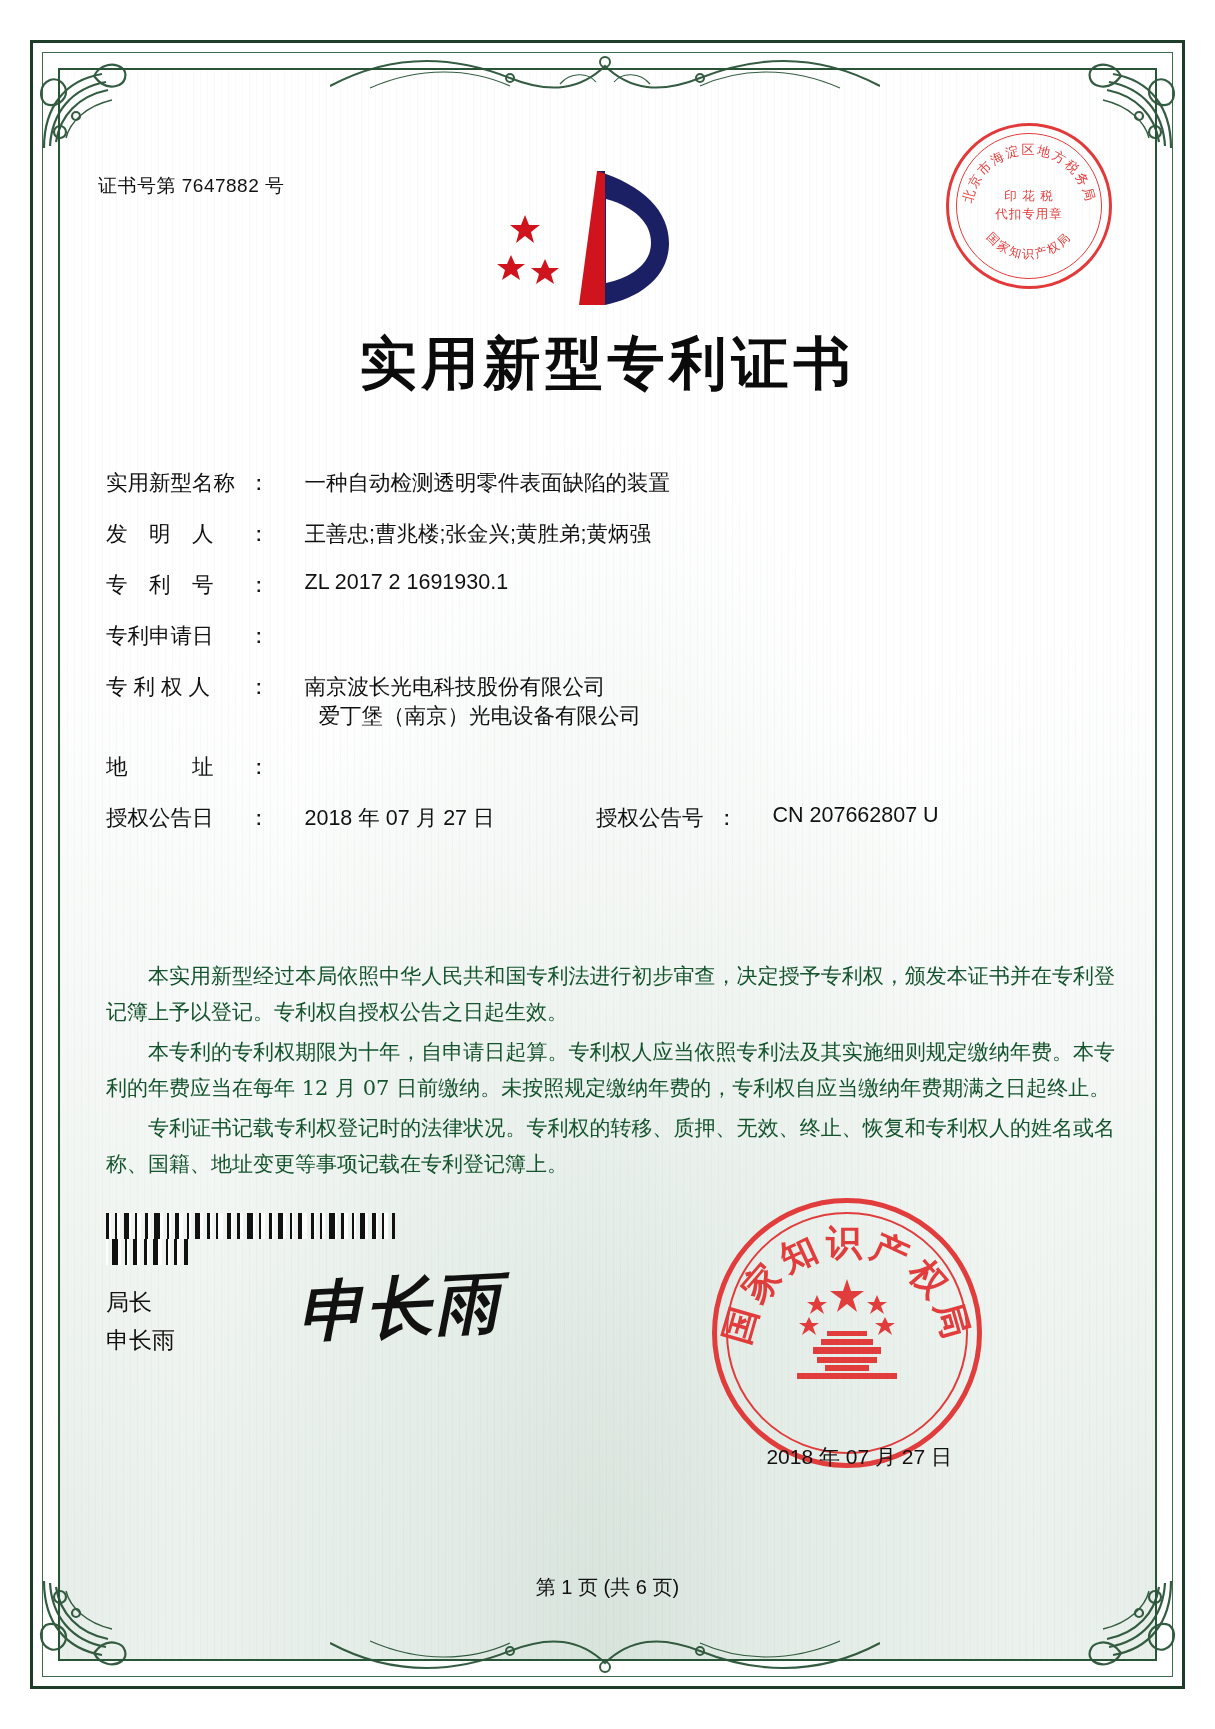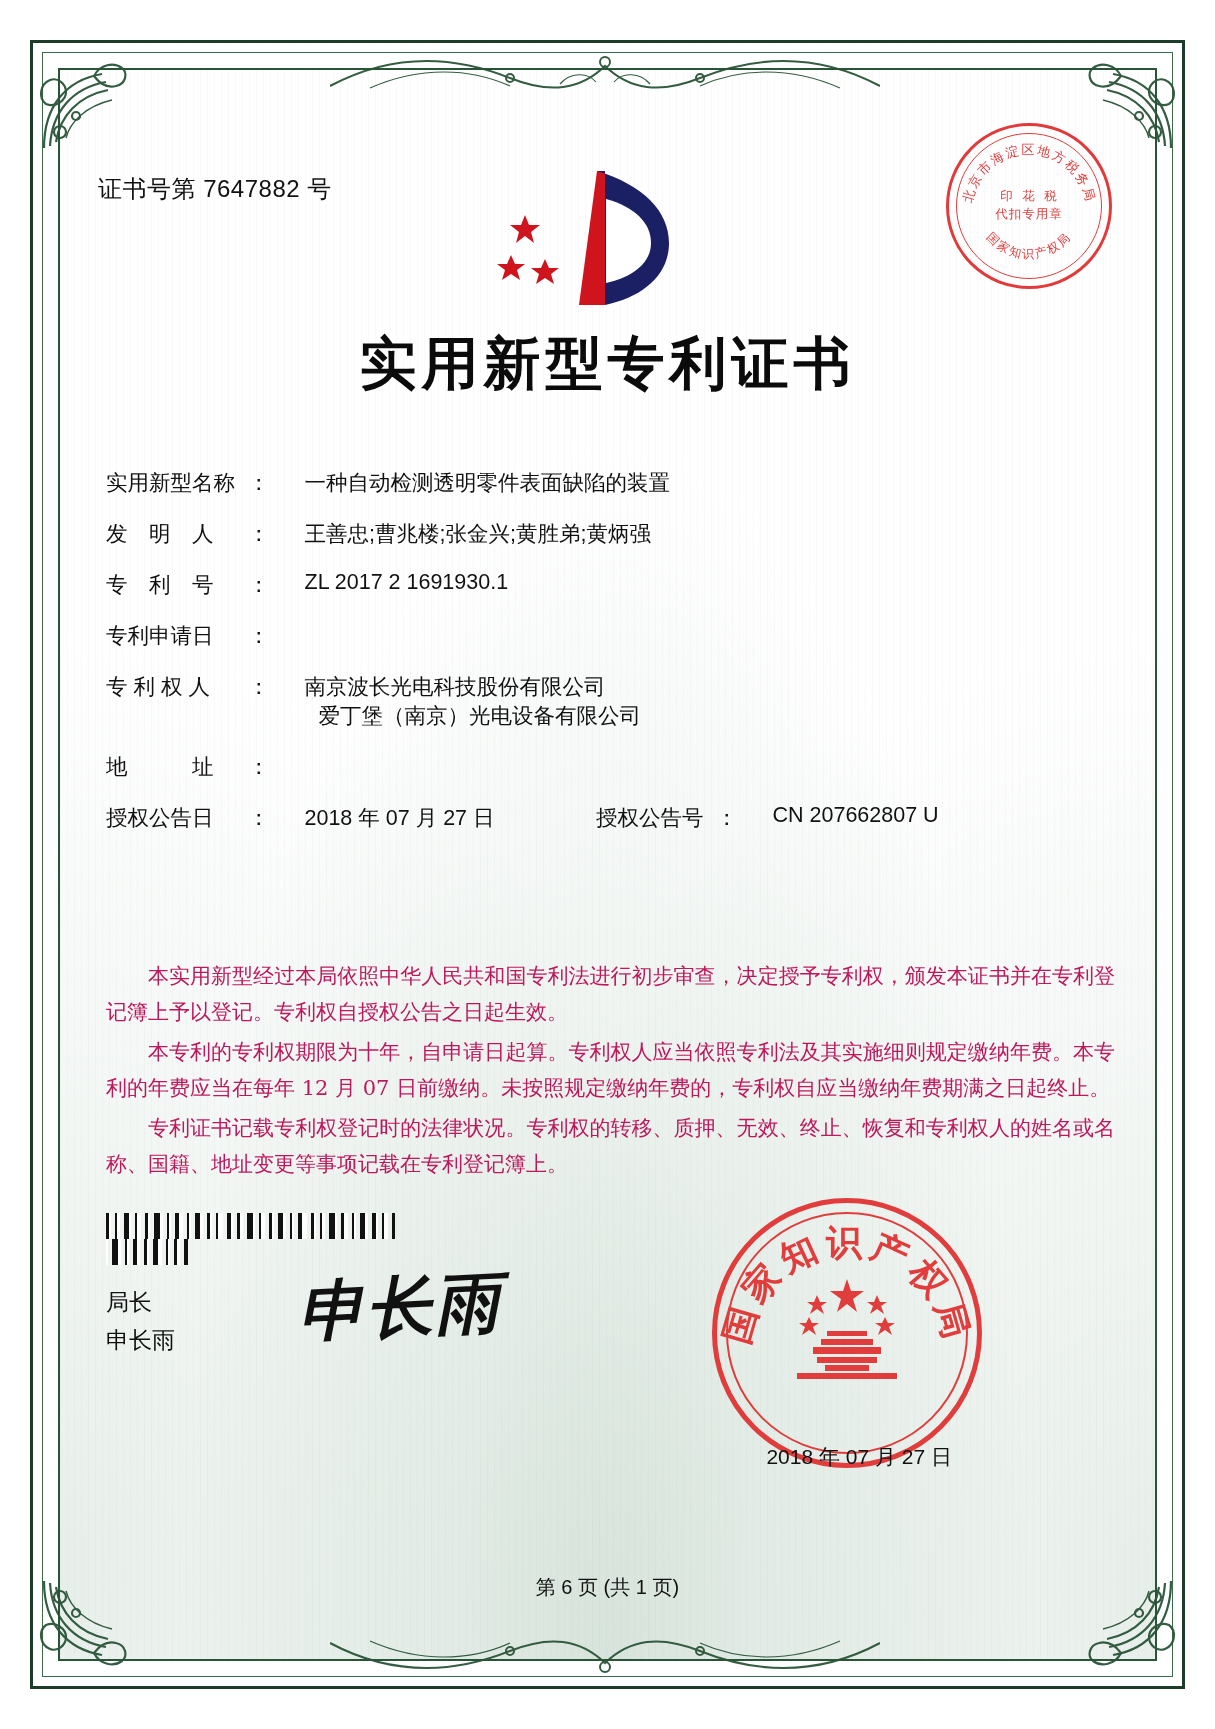--- a/index.html
+++ b/index.html
@@ -85,21 +85,21 @@
     position: absolute;
     left: 58px;
     top: 68px;
     right: 58px;
     bottom: 68px;
   }
   .cert-number {
     position: absolute;
     left: 40px;
     top: 105px;
-    font-size: 24px;
+    font-size: 19px;
     color: #111;
     letter-spacing: .5px;
     font-family: "Liberation Sans", sans-serif;
   }
   
   .logo {
     position: absolute;
     left: 50%;
     top: 95px;
     transform: translateX(-50%);
@@ -122,21 +122,21 @@
     position: absolute;
     left: 7px; top: 7px; right: 7px; bottom: 7px;
     border: 1px solid #e02a2a;
     border-radius: 50%;
   }
   .stamp-tax .ctr {
     position: absolute;
     left: 0; right: 0;
     text-align: center;
     font-size: 12.5px;
-    font-family: Liberation Mono, monospace;
+    font-family: Liberation Sans, sans-serif;
     letter-spacing: 1px;
   }
   .stamp-tax .ctr1 { top: 62px; }
   .stamp-tax .ctr2 { top: 80px; }
   .arc-text { position: absolute; left: 0; top: 0; width: 100%; height: 100%; }
 
   .main-title {
     position: absolute;
     left: 0; right: 0;
     top: 258px;
@@ -187,21 +187,21 @@
   .row-inline .right-part { flex: 1; display: flex; justify-content: center; }
   .row-inline .lbl2 { width: 120px; flex: 0 0 120px; white-space: pre; }
 
   .paragraphs {
     position: absolute;
     left: 48px;
     right: 42px;
     top: 890px;
     font-size: 21px;
     line-height: 36px;
-    color: #be185d;
+    color: #14532d;
     text-align: justify;
     font-family: "DejaVu Serif", "Liberation Serif", serif;
   }
   .paragraphs p {
     margin: 0 0 4px 0;
     text-indent: 42px;
   }
 
   
   .barcode {
@@ -530,16 +530,16 @@
           <rect x="30" y="84" width="60" height="6"></rect>
           <rect x="34" y="66" width="52" height="6"></rect>
           <rect x="40" y="58" width="40" height="5"></rect>
           <rect x="38" y="92" width="44" height="6"></rect>
           <path d="M10,100 h100 v6 h-100 z"></path>
         </g>
       </svg>
     </div>
     <div class="issue-date">2018 年 07 月 27 日</div>
 
-    <div class="page-num">第 6 页 (共 1 页)</div>
+    <div class="page-num">第 1 页 (共 6 页)</div>
 
   </div>
 </div>
 
 </body></html>

